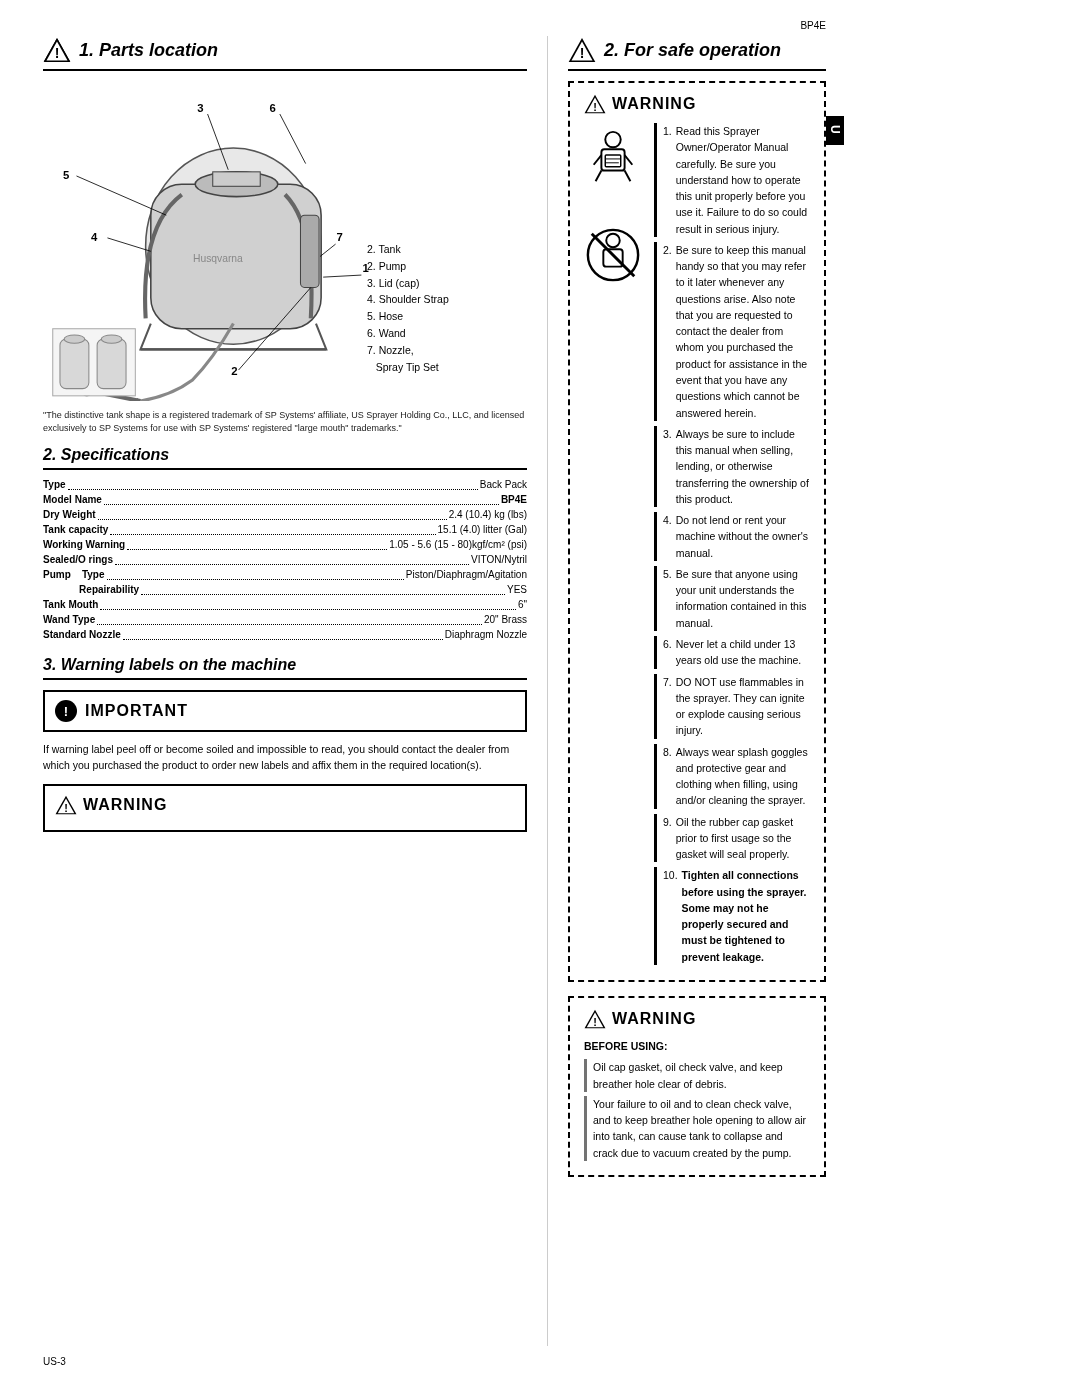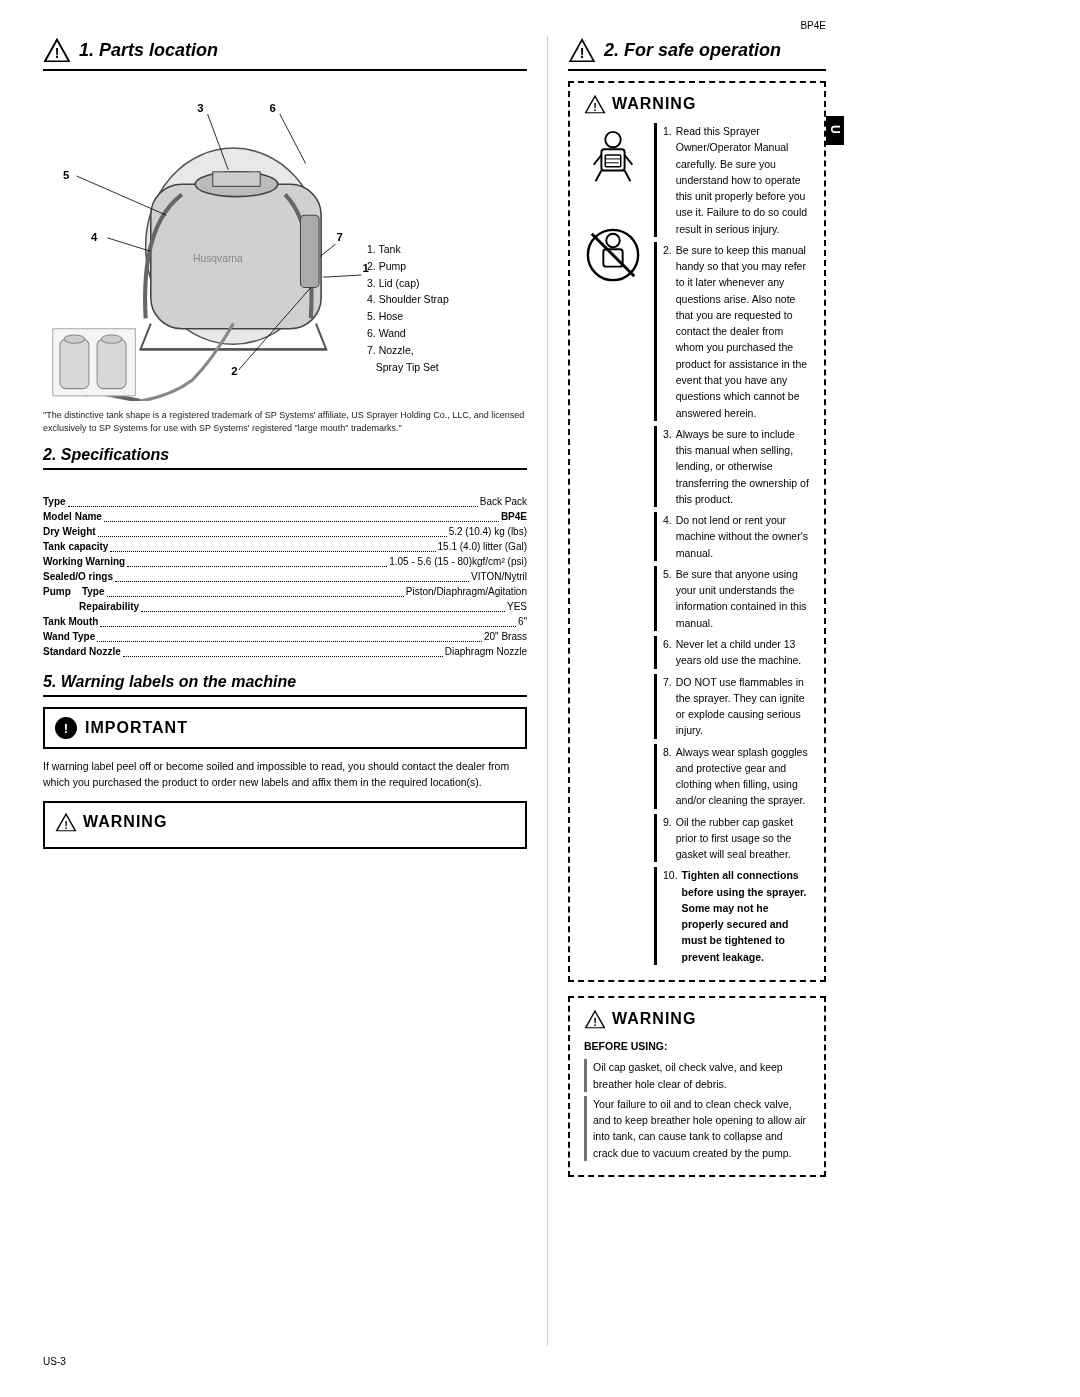--- a/index.html
+++ b/index.html
@@ -78,21 +78,21 @@
       margin-bottom: 12px;
       color: #222;
     }
     
     .specs-section h3 {
       font-size: 16px;
       font-style: italic;
       font-weight: bold;
       border-bottom: 2px solid #000;
       padding-bottom: 4px;
-      margin-bottom: 24px;
+      margin-bottom: 7px;
     }
     .spec-table {
       width: 100%;
       font-size: 10px;
       line-height: 1.5;
     }
     .spec-row {
       display: flex;
       align-items: flex-end;
     }
@@ -336,21 +336,21 @@
           <rect x="12" y="250" width="28" height="48" rx="6" fill="#d8d8d8" stroke="#888" stroke-width="1"></rect>
           <ellipse cx="26" cy="250" rx="10" ry="4" fill="#ccc" stroke="#888" stroke-width="1"></ellipse>
 
           <rect x="48" y="250" width="28" height="48" rx="6" fill="#d8d8d8" stroke="#888" stroke-width="1"></rect>
           <ellipse cx="62" cy="250" rx="10" ry="4" fill="#ccc" stroke="#888" stroke-width="1"></ellipse>
         </svg>
 
         
         <div style="position:absolute; top: 155px; right: 0; width: 160px;">
           <div class="parts-list">
-            <div>1. Tank</div>
+            <div>2. Tank</div>
             <div>2. Pump</div>
             <div>3. Lid (cap)</div>
             <div>4. Shoulder Strap</div>
             <div>5. Hose</div>
             <div>6. Wand</div>
             <div>7. Nozzle,</div>
             <div>&nbsp;&nbsp;&nbsp;Spray Tip Set</div>
           </div>
         </div>
       </div>
@@ -367,21 +367,21 @@
             <span class="spec-value">Back Pack</span>
           </div>
           <div class="spec-row">
             <span class="spec-label"><b>Model Name</b></span>
             <span class="spec-dots"></span>
             <span class="spec-value"><b>BP4E</b></span>
           </div>
           <div class="spec-row">
             <span class="spec-label">Dry Weight</span>
             <span class="spec-dots"></span>
-            <span class="spec-value">5.2 (10.4) kg (lbs)</span>
+            <span class="spec-value">2.4 (10.4) kg (lbs)</span>
           </div>
           <div class="spec-row">
             <span class="spec-label">Tank capacity</span>
             <span class="spec-dots"></span>
             <span class="spec-value">15.1 (4.0) litter (Gal)</span>
           </div>
           <div class="spec-row">
             <span class="spec-label">Working Warning</span>
             <span class="spec-dots"></span>
             <span class="spec-value">1.05 - 5.6 (15 - 80)kgf/cm² (psi)</span>
@@ -414,21 +414,21 @@
           <div class="spec-row">
             <span class="spec-label">Standard Nozzle</span>
             <span class="spec-dots"></span>
             <span class="spec-value">Diaphragm Nozzle</span>
           </div>
 
         </div>
       </div>
 
       <div class="warning-labels-section">
-        <h3>5. Warning labels on the machine</h3>
+        <h3>3. Warning labels on the machine</h3>
 
         <div class="important-box">
           <div class="important-content-row">
             <div class="important-icon">!</div>
             <span class="important-label">IMPORTANT</span>
           </div>
         </div>
 
         <p class="important-text">If warning label peel off or become soiled and impossible to read, you should contact the dealer from which you purchased the product to order new labels and affix them in the required location(s).</p>
 
@@ -526,21 +526,21 @@
             <li>
               <span class="num">7.</span>
               <span>DO NOT use flammables in the sprayer. They can ignite or explode causing serious injury.</span>
             </li>
             <li>
               <span class="num">8.</span>
               <span>Always wear splash goggles and protective gear and clothing when filling, using and/or cleaning the sprayer.</span>
             </li>
             <li>
               <span class="num">9.</span>
-              <span>Oil the rubber cap gasket prior to first usage so the gasket will seal breather.</span>
+              <span>Oil the rubber cap gasket prior to first usage so the gasket will seal properly.</span>
             </li>
             <li>
               <span class="num">10.</span>
               <span><strong>Tighten all connections before using the sprayer. Some may not he properly secured and must be tightened to prevent leakage.</strong></span>
             </li>
           </ul>
         </div>
       </div>
 
       <div class="dashed-warning-box">

